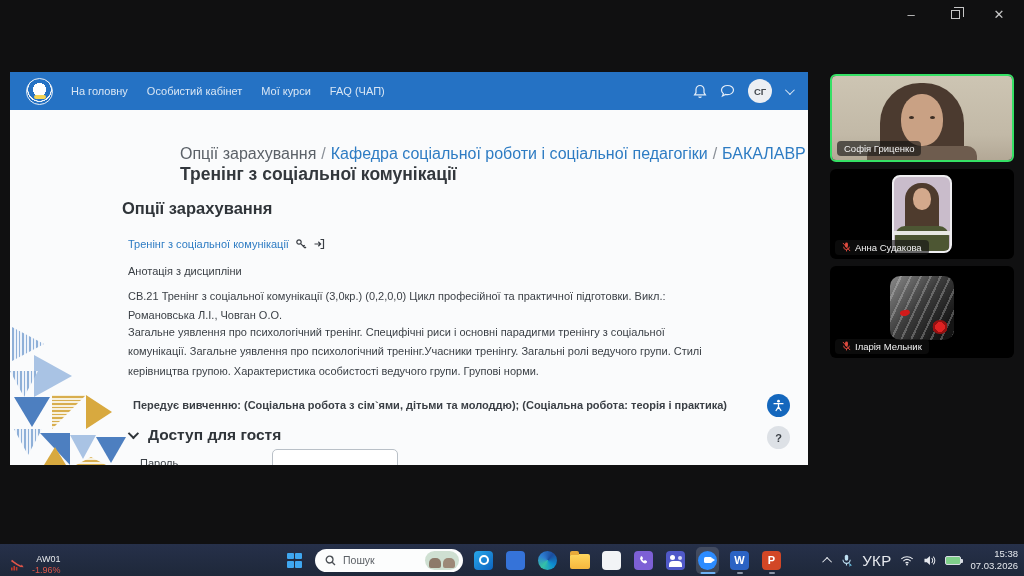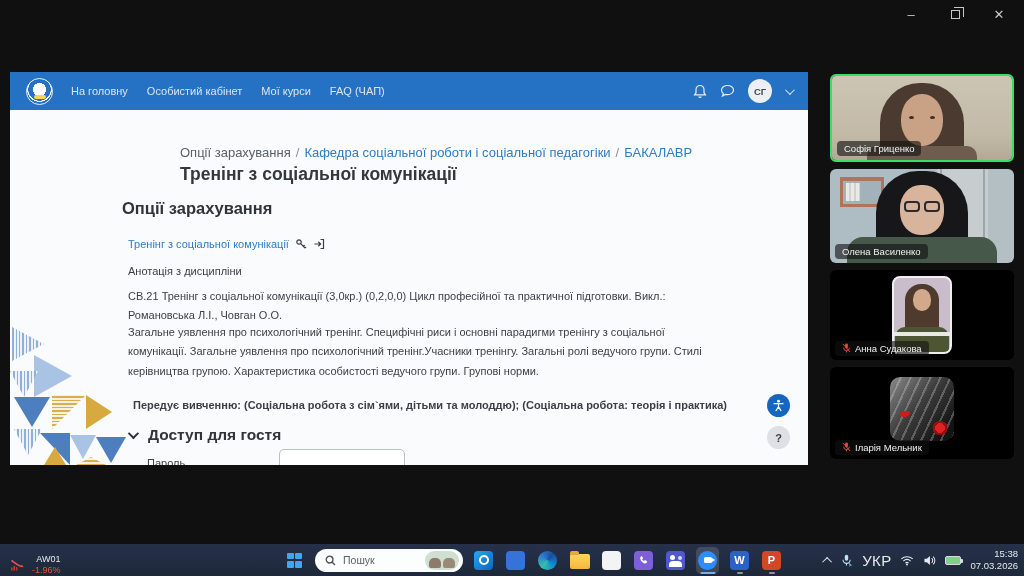--- a/index.html
+++ b/index.html
@@ -23,38 +23,38 @@
   .navbar { position:relative; height:38px; background:#2572c4; display:flex; align-items:center; padding:12px 16px; }
   .logo { width:27px; height:27px; border-radius:50%; border:1.5px solid #ebf1f7; background:radial-gradient(circle at 50% 42%, #ffffff 0 34%, #2572c4 35% 58%, #eef3f8 59% 64%, #2572c4 65%); position:relative; flex:0 0 auto; }
   .logo::after { content:""; position:absolute; left:7px; bottom:5px; width:12px; height:4px; background:#f5d554; border-radius:2px; }
   .nav-menu { display:flex; gap:19px; margin-left:18px; }
   .nav-item { color:#d9e6f4; font-size:11px; cursor:default; white-space:nowrap; }
   .nav-right { margin-left:auto; display:flex; align-items:center; gap:13px; }
   .nav-icon { color:#e4edf8; display:flex; }
   .avatar { width:24px; height:24px; border-radius:50%; background:#eceff3; color:#44494e; font-size:9.5px; font-weight:bold; display:flex; align-items:center; justify-content:center; }
   .chev { width:7px; height:7px; border-right:1.5px solid #d9e6f4; border-bottom:1.5px solid #d9e6f4; transform:rotate(45deg) translateY(-2px); }
 
-  .breadcrumb { position:absolute; left:170px; top:73px; font-size:13px; color:#5b6168; white-space:nowrap; }
+  .breadcrumb { position:absolute; left:170px; top:73px; font-size:16px; color:#5b6168; white-space:nowrap; }
   .breadcrumb .crumb-link { color:#2e7cc3; }
   .breadcrumb .sep { margin:0 5px; color:#8a9097; }
   .course-title { position:absolute; left:170px; top:92px; font-size:17.5px; font-weight:bold; color:#33383d; }
   .page-heading { position:absolute; left:112px; top:127px; font-size:16.5px; font-weight:bold; color:#2f3439; }
 
   .course-link-row { position:absolute; left:118px; top:166px; display:flex; align-items:center; gap:6px; }
   .course-link { color:#2e7cc3; font-size:11px; }
   .annotation { position:absolute; left:118px; top:193px; font-size:11px; color:#3a3f45; }
   .body-p { position:absolute; font-size:11px; color:#3a3f45; line-height:1.75; width:600px; }
   .p1 { left:118px; top:215px; }
   .p2 { left:118px; top:251px; width:575px; }
   .p3 { left:123px; top:324px; width:600px;font-weight:bold; }
 
   .guest-heading { position:absolute; left:118px; top:354px; display:flex; align-items:center; gap:12px; }
   .guest-heading .gh-chev { width:8px; height:8px; border-right:2px solid #2f3439; border-bottom:2px solid #2f3439; transform:rotate(45deg) translateY(-2px); }
   .guest-heading .gh-text { font-size:15.5px; font-weight:bold; color:#2f3439; }
-  .password-row { position:absolute; left:130px; top:381px;margin-left:7px; }
+  .password-row { position:absolute; left:130px; top:381px; }
   .password-label { font-size:11px; color:#3a3f45; }
   .password-input { position:absolute; left:132px; top:-4px; width:126px; height:26px; border:1px solid #b9c0c7; border-radius:5px; background:#fff; }
 
   .fab { position:absolute; width:23px; height:23px; border-radius:50%; display:flex; align-items:center; justify-content:center; }
   .fab-a11y { left:757px; top:322px; background:#1467bd; }
   .fab-help { left:757px; top:354px; background:#dde1e6; color:#3a3f45; font-size:11px; font-weight:bold; }
 
   
   .deco { position:absolute; left:0; bottom:0; width:120px; height:140px; pointer-events:none; }
   .tri { position:absolute; }
@@ -264,37 +264,20 @@
           <i></i>
           <i></i>
         </div>
       <div class="blouse"></div>
     </div>
     <div class="name-tag">
       <span>Софія Гриценко</span>
     </div>
   </div>
 
-  <div class="tile tile-2">
-    <div class="vid2">
-      <div class="door"></div>
-      <div class="shelf"></div>
-        <div class="books"></div>
-      <div class="hair"></div>
-        <div class="face"></div>
-      <div class="glasses">
-          <i></i>
-          <i></i>
-        </div>
-      <div class="sweater"></div>
-    </div>
-    <div class="name-tag">
-      <span>Олена Василенко</span>
-    </div>
-  </div>
 
   <div class="tile tile-3">
     <div class="photo-card">
       <div class="hair"></div>
         <div class="face"></div>
       <div class="sweater"></div>
         <div class="stripe"></div>
     </div>
     <div class="name-tag">
       <span>

